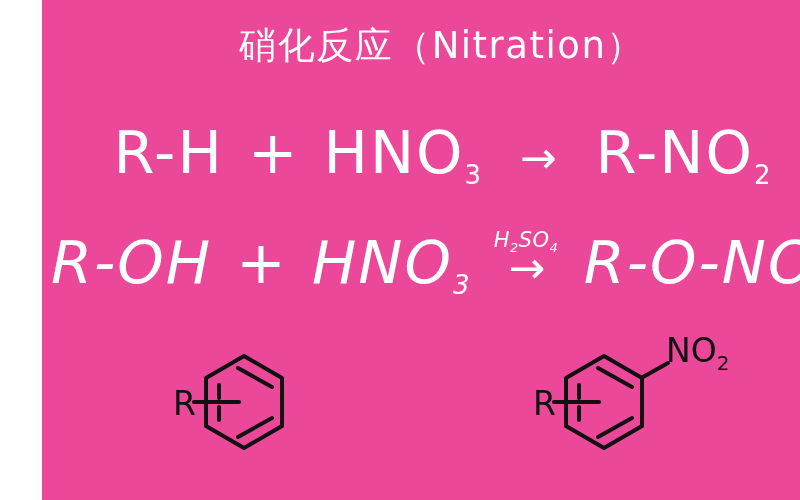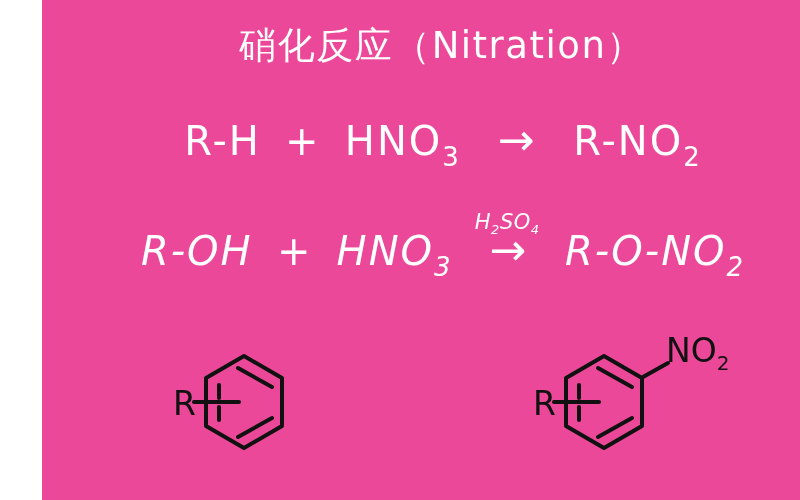--- a/index.html
+++ b/index.html
@@ -36,21 +36,21 @@
 
   
   .eqrow {
     position: absolute;
     width: 800px;
     text-align: center;
     color: #ffffff;
     white-space: nowrap;
   }
   .eq-text {
-    font-size: 40px;
+    font-size: 59px;
     letter-spacing: 2px;
     vertical-align: baseline;
   }
   .sub {
     font-size: 26px;
     vertical-align: baseline;
     position: relative;
     top: 11px;
     letter-spacing: 0;
   }

